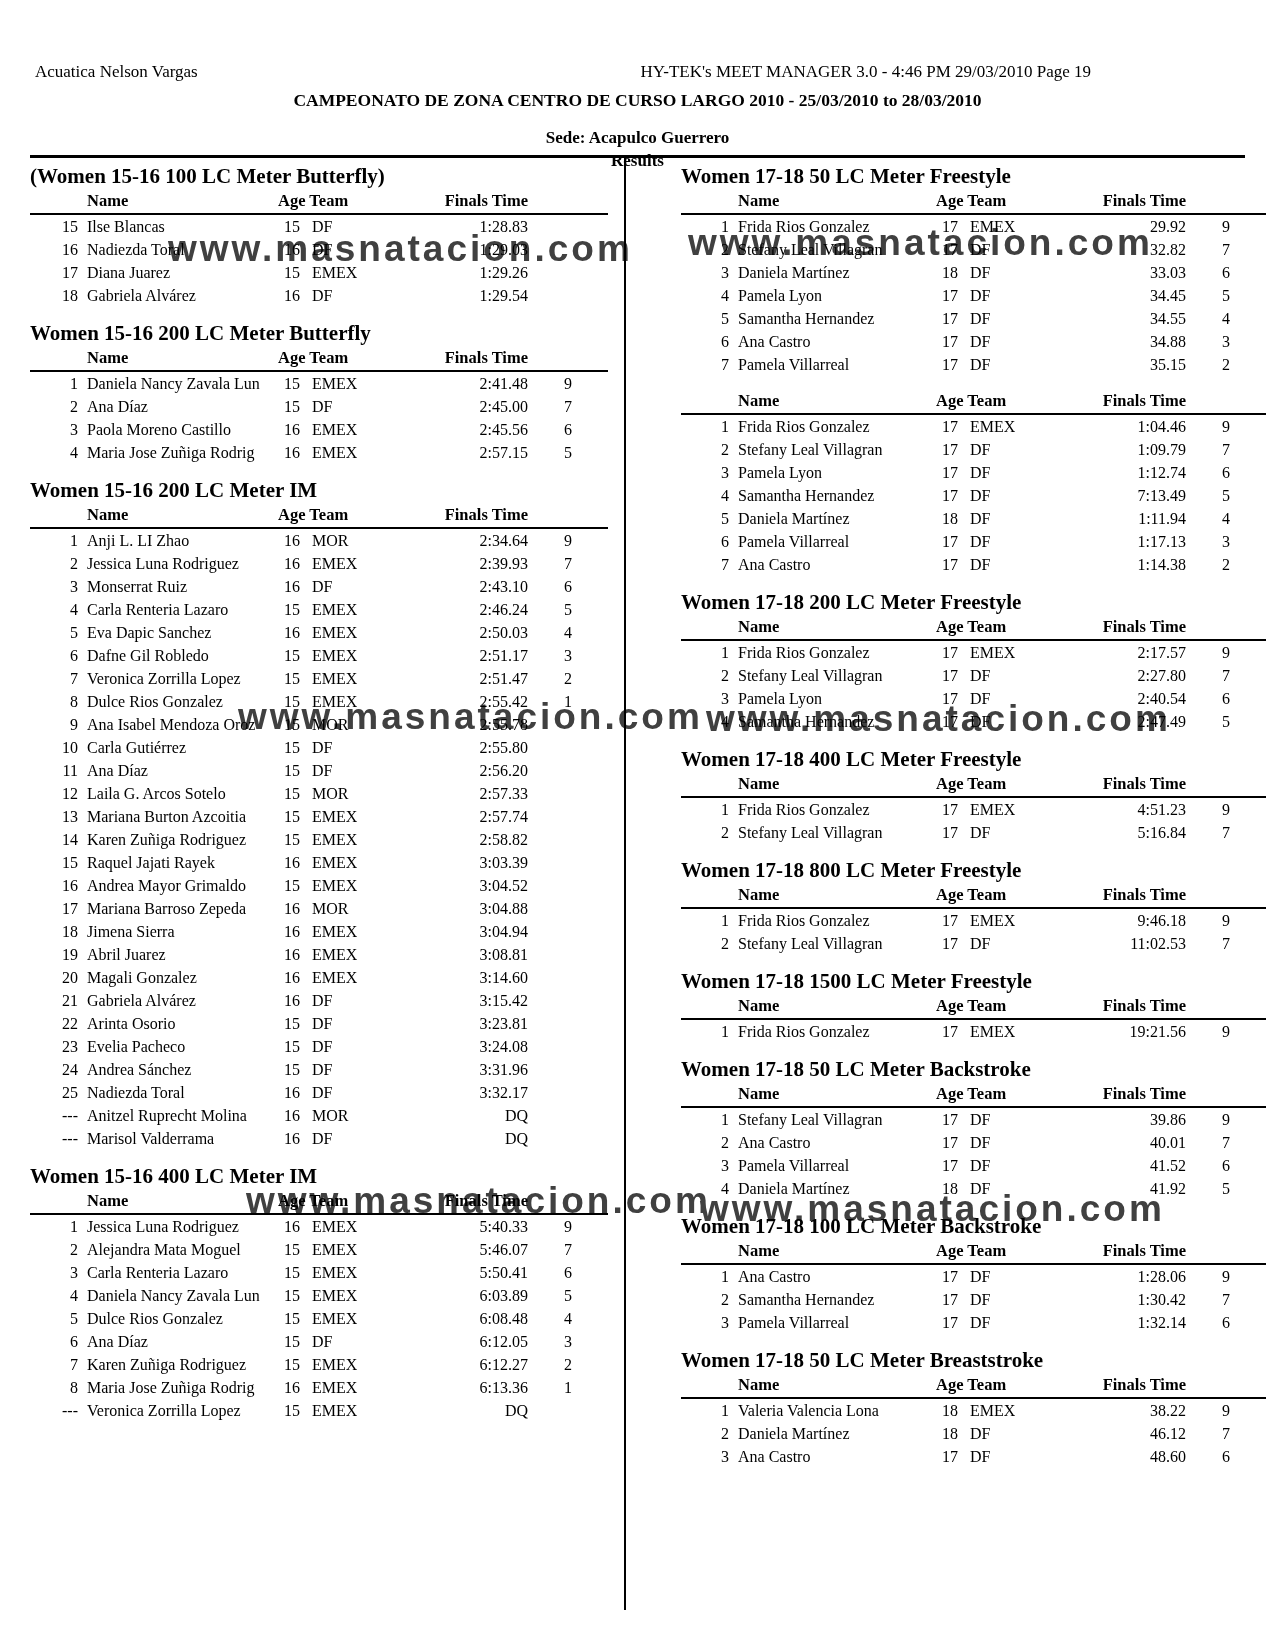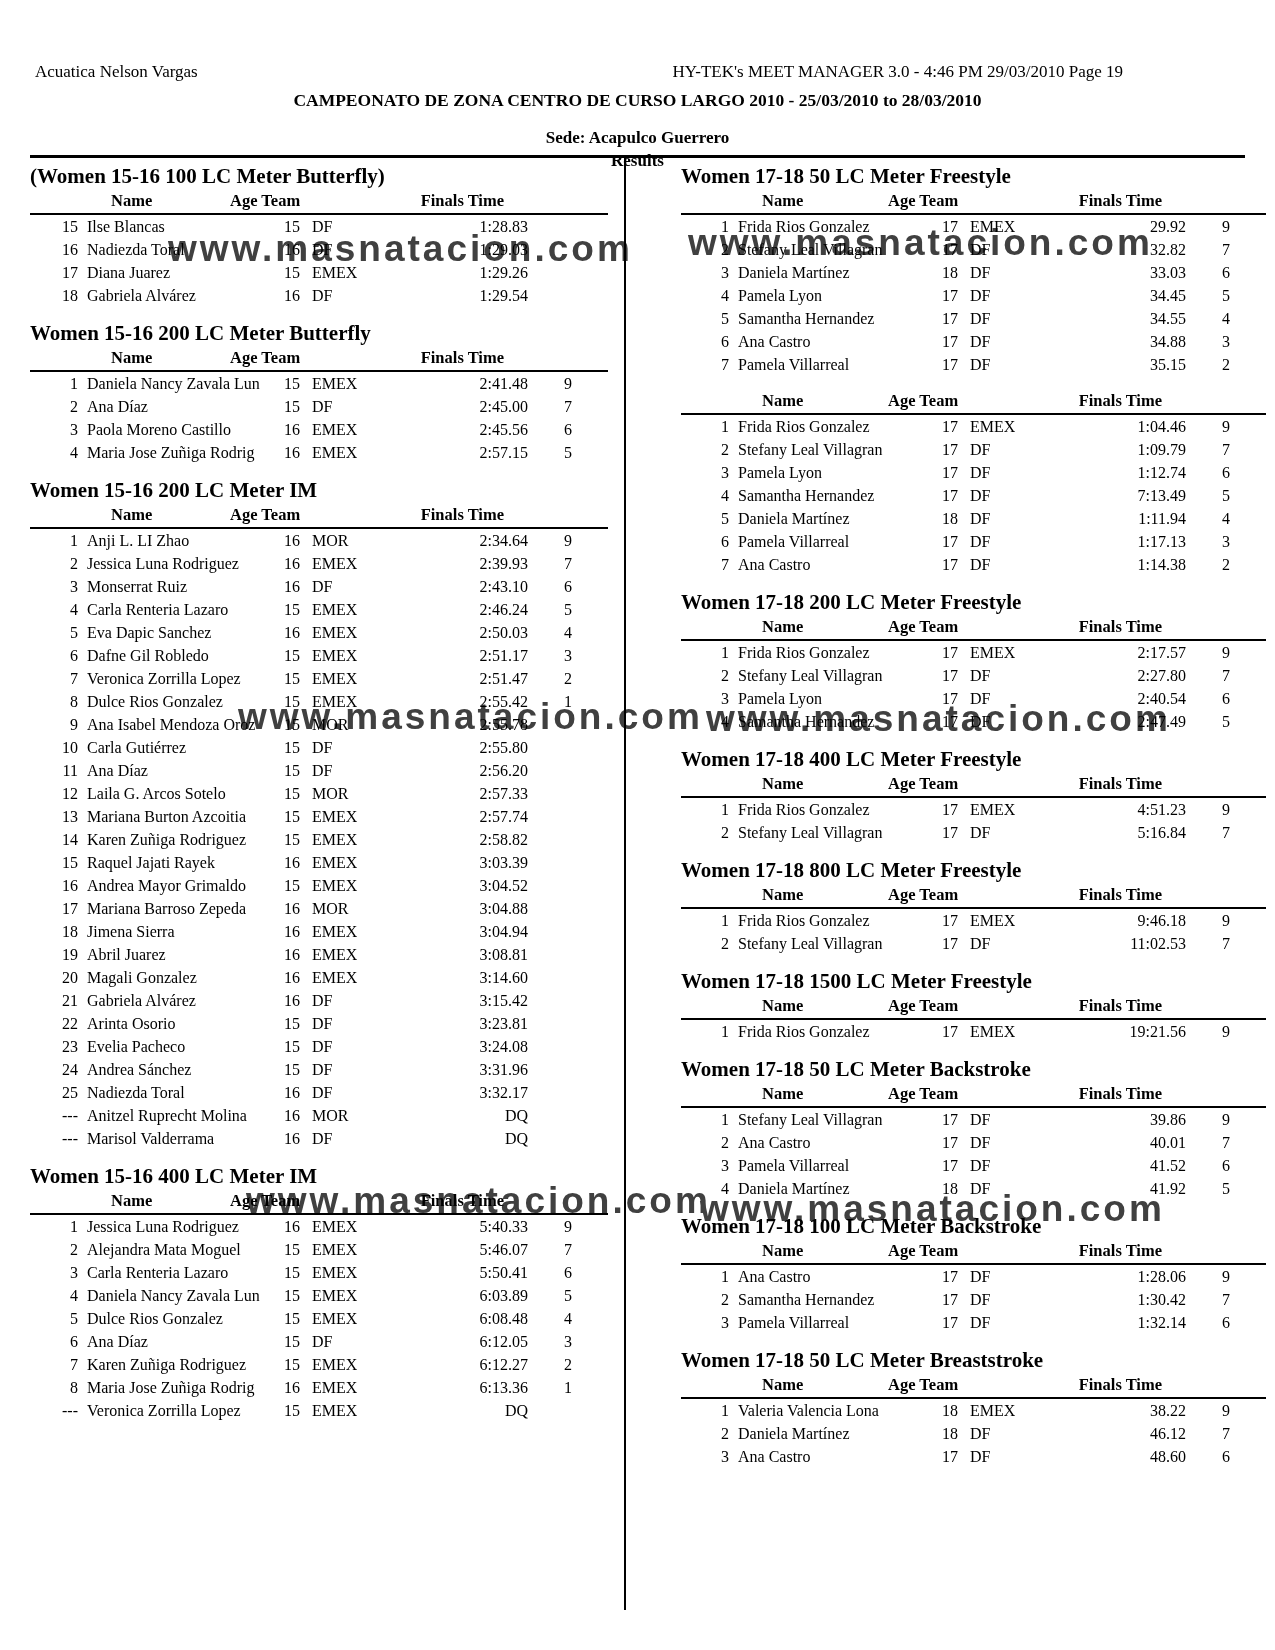--- a/index.html
+++ b/index.html
@@ -5,36 +5,36 @@
   html,body{margin:0;padding:0;}
   body{
     width:1275px;height:1650px;position:relative;background:#ffffff;
     font-family:"Liberation Serif","DejaVu Serif",serif;color:#000;
     overflow:hidden;
   }
   
   .page-header{position:absolute;left:0;top:0;width:1275px;}
   .hdr-line1{position:relative;height:26px;margin-top:62px;font-size:17px;}
   .hdr-club{position:absolute;left:35px;top:0;}
-  .hdr-manager{position:absolute;right:152px;top:0;}
+  .hdr-manager{position:absolute;right:184px;top:0;}
   .hdr-title{width:100%;text-align:center;font-weight:700;font-size:17.5px;margin-top:2px;font-family:Liberation Serif, serif;}
   .hdr-venue{width:100%;text-align:center;font-weight:700;font-size:17px;margin-top:17px;}
   .hdr-results{width:100%;text-align:center;font-weight:700;font-size:17px;margin-top:3px;}
   .top-rule{position:absolute;left:30px;top:155px;width:1215px;height:3px;background:#000;}
   .col-divider{position:absolute;left:624px;top:158px;width:2px;height:1452px;background:#000;}
 
   
   .results-col{position:absolute;top:163px;}
   .col-left{left:30px;width:578px;}
   .col-right{left:681px;width:585px;}
 
   .results-section{margin-bottom:13px;}
   .section-title{font-weight:700;font-size:21px;line-height:26px;white-space:nowrap;}
   .hrow{display:flex;align-items:flex-end;font-weight:700;font-size:16.5px;
-        line-height:24px;border-bottom:2px solid #000;padding-right:36px;gap:24px;}
+        line-height:24px;border-bottom:2px solid #000;padding-right:36px;}
   .rrow{display:flex;font-size:16px;line-height:23px;padding-right:36px;white-space:nowrap;}
   .c-place{width:48px;text-align:right;flex:none;}
   .c-name {flex:1;padding-left:9px;overflow:hidden;white-space:nowrap;}
   .c-age  {width:34px;text-align:right;flex:none;}
   .c-team {width:86px;padding-left:12px;flex:none;}
   .c-time {width:130px;text-align:right;flex:none;}
   .c-pts  {width:44px;text-align:right;flex:none;}
   .hdr-ageteam{width:120px;flex:none;text-align:left;}
 
   

